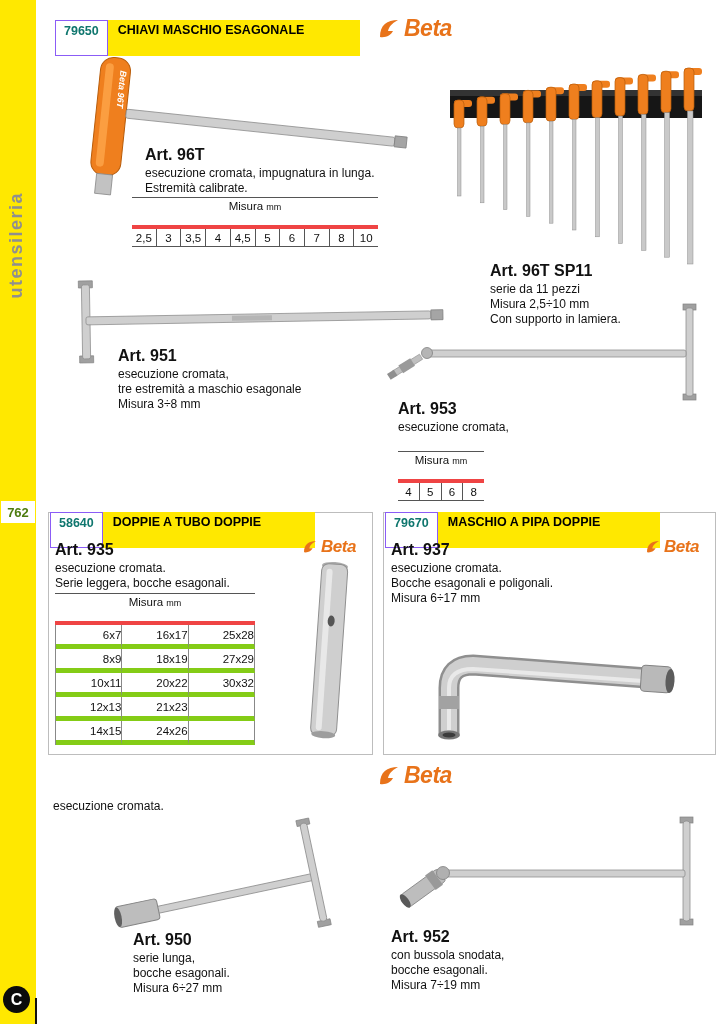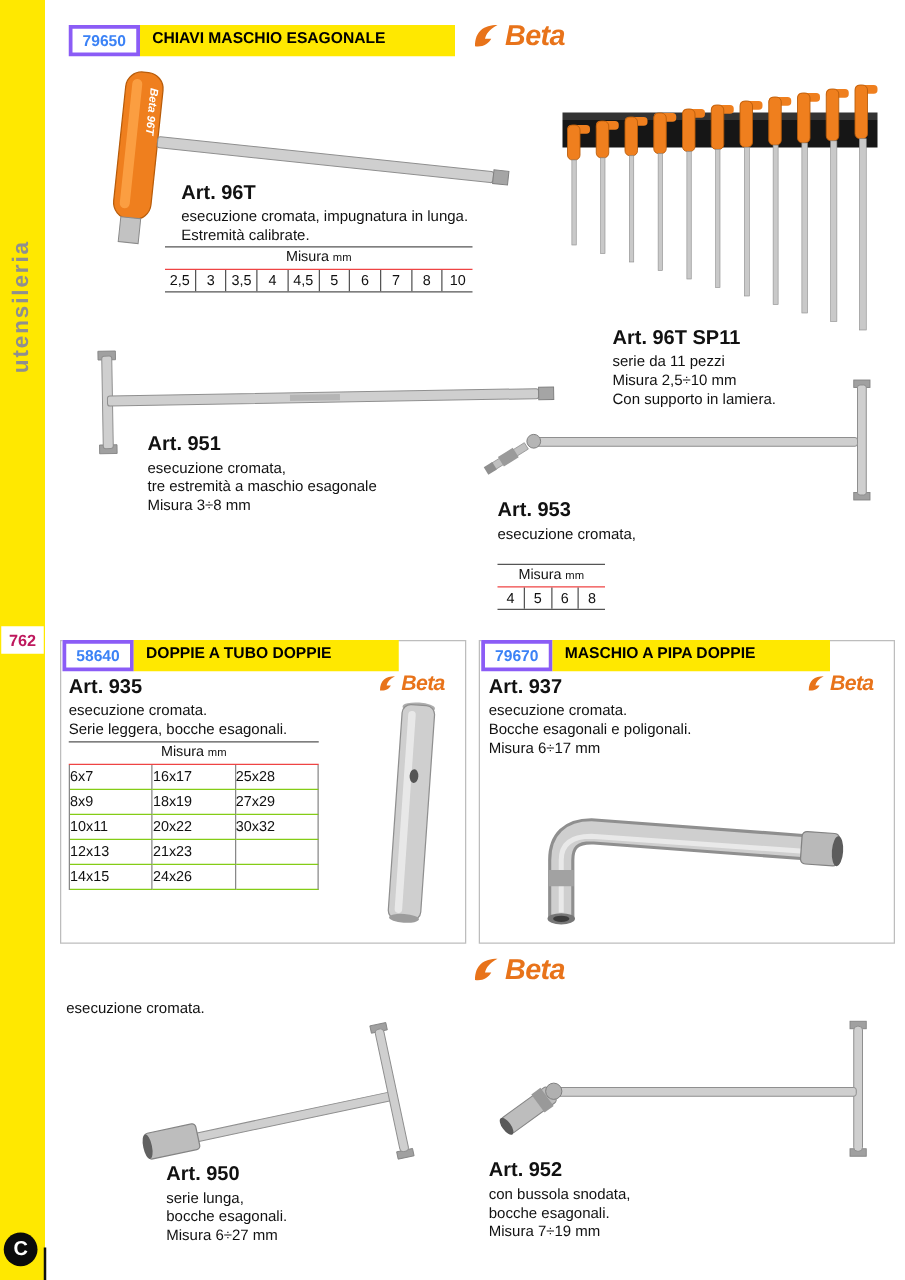--- a/index.html
+++ b/index.html
@@ -4,51 +4,51 @@
 <style>
   html,body { margin:0; padding:0; background:#e9e9e9; }
   .page { position:relative; width:724px; height:1024px; background:#ffffff; overflow:hidden;
           font-family:"Liberation Sans", sans-serif; color:#111; }
   .abs { position:absolute; box-sizing:border-box; }
 
   
   .sidebar { left:0; top:0; width:36px; height:1024px; background:#ffe800; }
   .v-text { writing-mode:vertical-rl; transform:rotate(180deg); font-weight:bold;
             color:#8f8f8f; font-size:18px; letter-spacing:1.5px; }
-  .pagenum { background:#fff; color:#be185d; font-weight:bold; font-size:13px;
+  .pagenum { background:#fff; color:#4d7c0f; font-weight:bold; font-size:13px;
              width:34px; height:22px; display:flex; align-items:center; justify-content:center; }
 
   
   .sec-header { display:flex; align-items:stretch; }
-  .code-box { background:#fff; border:3px solid #8b5cf6; color:#3b82f6; font-weight:bold;
-              font-size:12.5px; padding:3px 8px 2px; line-height:14px; box-sizing:border-box; }
+  .code-box { background:#fff; border:1px solid #8b5cf6; color:#0f766e; font-weight:bold;
+              font-size:12.5px; padding:3px 8px 17px; line-height:14px; box-sizing:border-box; }
   .title-box { background:#ffe800; color:#000; font-weight:bold; font-size:12.5px;
                padding:3px 10px 2px; line-height:14px; box-sizing:border-box; }
 
   
   .beta { display:flex; align-items:center; gap:3px; }
   .beta-text { color:#e8731a; font-weight:bold; font-style:italic; font-size:23px; letter-spacing:-0.5px; }
   .beta.small .beta-text { font-size:17px; }
   .beta.small svg { width:16px; height:16px; }
 
   .art  { font-weight:bold; font-size:16px; margin-bottom:2px; }
   .desc { font-size:12px; line-height:15px; }
 
   
   .mtable { box-sizing:border-box; }
   .mtable .t { display:flex; justify-content:center; align-items:baseline; gap:3px;
-               border-top:1px solid #555; border-bottom:1px solid #ef4444;
-               padding:2px 0 3px; font-size:11.5px; }
+               border-top:1px solid #555; border-bottom:4px solid #ef4444;
+               padding:2px 0 13px; font-size:11.5px; }
   .mtable .mm { font-size:9px; }
   .mtable .r { display:flex; border-bottom:1px solid #555; }
   .mtable .c { flex:1; text-align:center; padding:3px 2px 2px; font-size:11.5px; border-left:1px solid #555; }
   .mtable .c:first-child { border-left:none; }
 
   .grid935 { display:grid; grid-template-columns:repeat(3,1fr); border-left:1px solid #888; }
-  .g-cell { border-right:1px solid #888; border-bottom:1px solid #84cc16; text-align:left;
+  .g-cell { border-right:1px solid #888; border-bottom:5px solid #84cc16; text-align:right;
             padding:4px 0 3px; font-size:11.5px; }
 
   .col-box { border:1px solid #bdbdbd; }
 
   .corner { width:27px; height:27px; border-radius:50%; background:#0b0b0b; color:#fff;
             display:flex; align-items:center; justify-content:center; font-weight:bold; font-size:16px; }
 </style>
 </head>
 <body>
 

